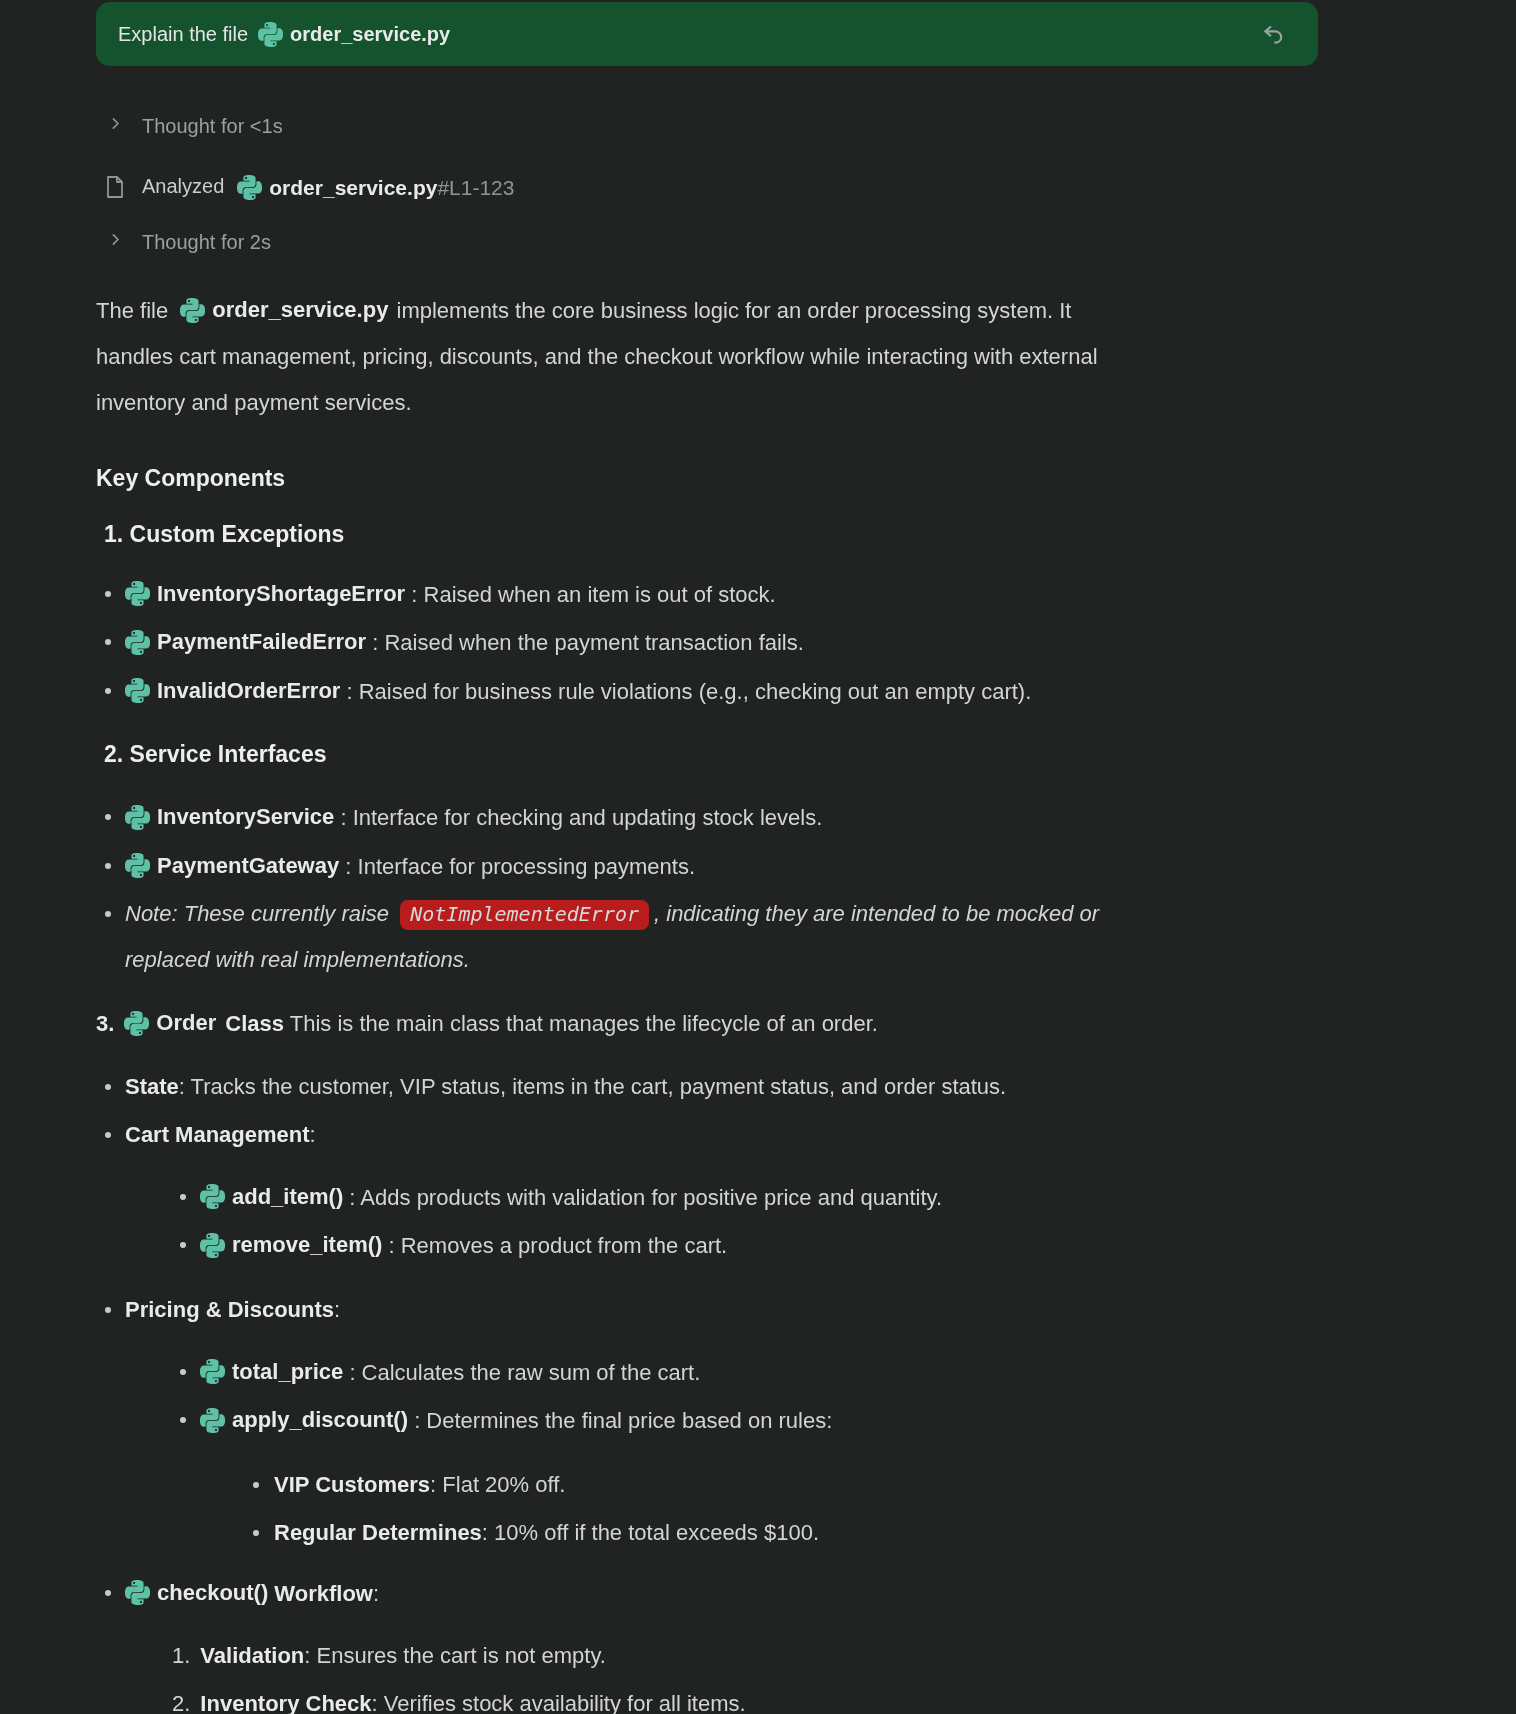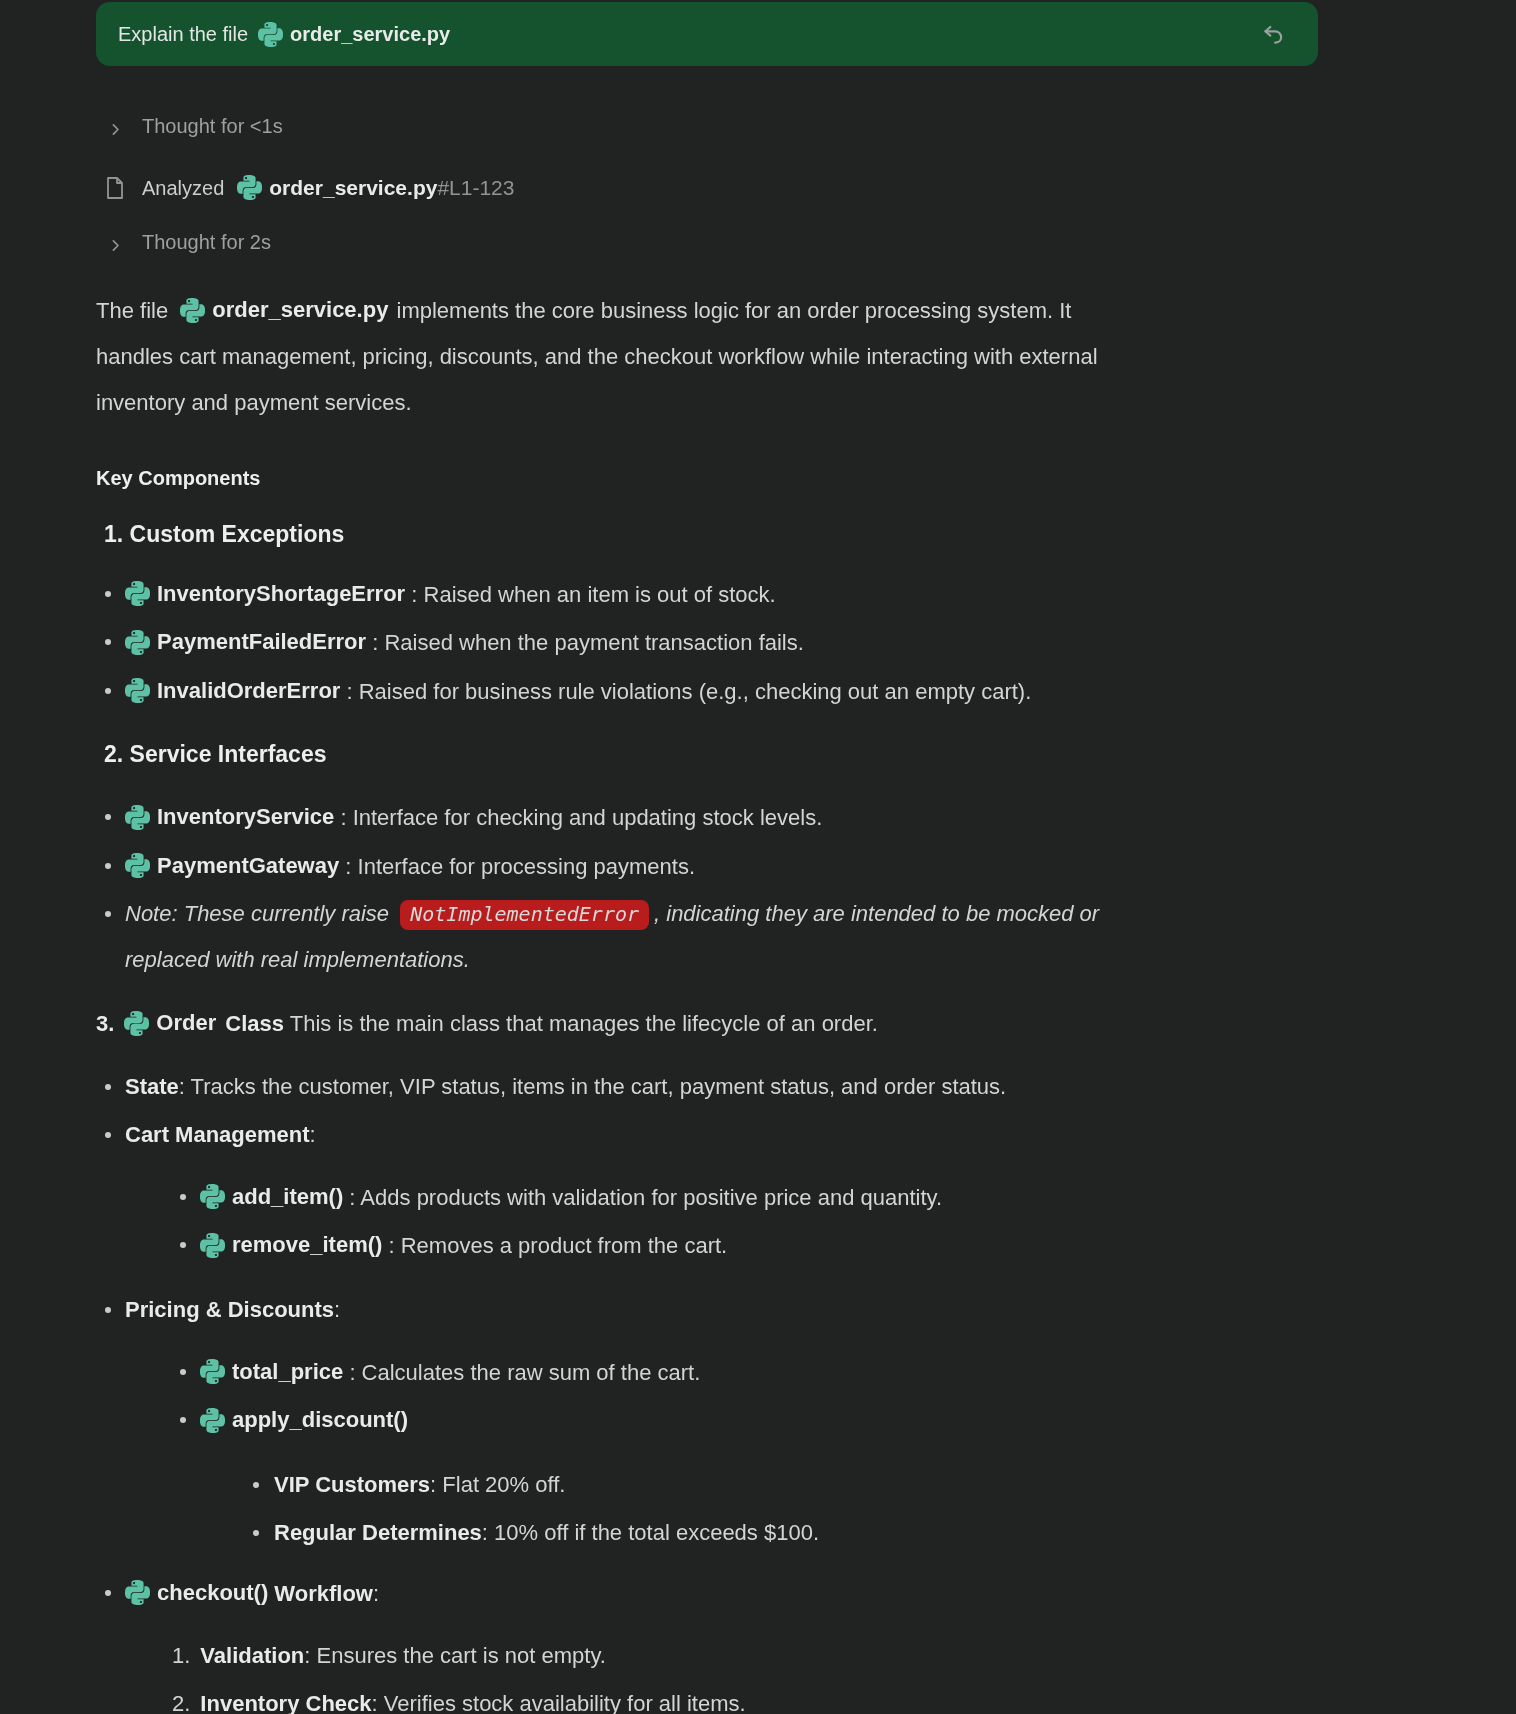--- a/index.html
+++ b/index.html
@@ -26,31 +26,31 @@
     display:flex;align-items:center;
   }
 
   
   .chip{display:inline-flex;align-items:center;white-space:nowrap;vertical-align:-5px;}
   .py{display:inline-flex;width:25px;height:25px;margin-right:7px;flex:0 0 auto;}
   .py svg{width:25px;height:25px;}
   .chip .nm{font-weight:700;color:#e9ebea;}
 
   
-  .meta-row{display:flex;align-items:flex-end;font-size:20px;color:#9ba19f;}
+  .meta-row{display:flex;align-items:flex-start;font-size:20px;color:#9ba19f;}
   .meta-row.t1{margin-top:49px;}
   .meta-row.t2{margin-top:31px;}
   .meta-row.an{margin-top:37px;color:#cbcecd;}
   .meta-ic{display:flex;align-items:center;justify-content:center;width:22px;margin-left:8px;margin-right:16px;flex:0 0 auto;}
   .an .chip{margin-left:13px;font-size:21px;}
   .range{color:#8f9593;}
 
   
   .intro{margin:33px 0 0 0;max-width:1030px;font-size:22px;line-height:46px;}
-  h2{margin:34px 0 0 0;font-size:20px;line-height:36px;font-weight:700;color:#edefee;}
+  h2{margin:34px 0 0 0;font-size:23px;line-height:36px;font-weight:700;color:#edefee;}
   h3{margin:8px;font-size:23px;line-height:30px;font-weight:700;color:#edefee;}
   .h3-s1{margin-top:23px;}
   .h3-s2{margin-top:25px;}
   .orderline{margin:17px 0 0 0;font-size:22px;line-height:46px;}
   .orderline .num{font-weight:700;color:#e9ebea;margin-right:10px;}
   .orderline .cls{font-weight:700;color:#e9ebea;margin-left:9px;}
   b,.bold{font-weight:700;color:#e9ebea;}
 
   
   .li{position:relative;font-size:22px;line-height:46px;margin-bottom:2px;}
@@ -262,21 +262,21 @@
       </span><span> : Calculates the raw sum of the cart.</span>
   </div>
   <div class="li l2">
     <span class="chip">
         <span class="py">
   <svg viewBox="0 0 24 24" fill="#5dc1a6" fill-rule="evenodd" xmlns="http://www.w3.org/2000/svg">
     <path d="M14.25.18l.9.2.73.26.59.3.45.32.34.34.25.34.16.33.1.3.04.26.02.2-.01.13v5.34l-.05.64-.13.54-.21.46-.26.38-.3.32-.33.24-.35.2-.35.14-.33.1-.3.06-.26.04-.21.02-.13.01h-5.84l-.69.05-.59.14-.5.21-.41.28-.33.32-.27.35-.2.36-.15.36-.1.35-.07.32-.04.28-.02.21v3.06H3.17l-.21-.03-.28-.07-.32-.12-.35-.18-.36-.26-.36-.36-.35-.46-.32-.59-.28-.73-.21-.88-.14-1.05-.05-1.23.06-1.22.16-1.04.24-.87.32-.71.36-.57.4-.44.42-.33.42-.24.4-.16.36-.1.32-.05.24-.01h.16l.06.01h8.16v-.83H6.18l-.01-2.75-.02-.37.05-.34.11-.31.17-.28.25-.26.31-.23.38-.2.44-.18.51-.15.58-.12.64-.1.71-.06.77-.04.84-.02 1.27.05 1.07.13zm-6.3 1.98l-.23.33-.08.41.08.41.23.34.33.22.41.09.41-.09.33-.22.23-.34.08-.41-.08-.41-.23-.33-.33-.22-.41-.09-.41.09zm13.09 3.95l.28.06.32.12.35.18.36.27.36.35.35.47.32.59.28.73.21.88.14 1.04.05 1.23-.06 1.23-.16 1.04-.24.86-.32.71-.36.57-.4.45-.42.33-.42.24-.4.16-.36.09-.32.05-.24.02-.16-.01h-8.22v.82h5.84l.01 2.76.02.36-.05.34-.11.31-.17.29-.25.25-.31.24-.38.2-.44.17-.51.15-.58.13-.64.09-.71.07-.77.04-.84.01-1.27-.04-1.07-.14-.9-.2-.73-.25-.59-.3-.45-.33-.34-.34-.25-.34-.16-.33-.1-.3-.04-.25-.02-.2.01-.13v-5.34l.05-.64.13-.54.21-.46.26-.38.3-.32.33-.24.35-.2.35-.14.33-.1.3-.06.26-.04.21-.02.13-.01h5.84l.69-.05.59-.14.5-.21.41-.28.33-.32.27-.35.2-.36.15-.36.1-.35.07-.32.04-.28.02-.21V6.07h2.09l.14.01zm-6.47 14.25l-.23.33-.08.41.08.41.23.33.33.23.41.08.41-.08.33-.23.23-.33.08-.41-.08-.41-.23-.33-.33-.23-.41-.08-.41.08z"></path>
   </svg>
 </span>
         <span class="nm">apply_discount()</span>
-      </span>
+      </span><span> : Determines the final price based on rules:</span>
   </div>
 
   <div class="li l3 mt-c">
     <b>VIP Customers</b><span>: Flat 20% off.</span>
   </div>
   <div class="li l3">
     <b>Regular Determines</b><span>: 10% off if the total exceeds $100.</span>
   </div>
 
   <div class="li l1 mt-d">

